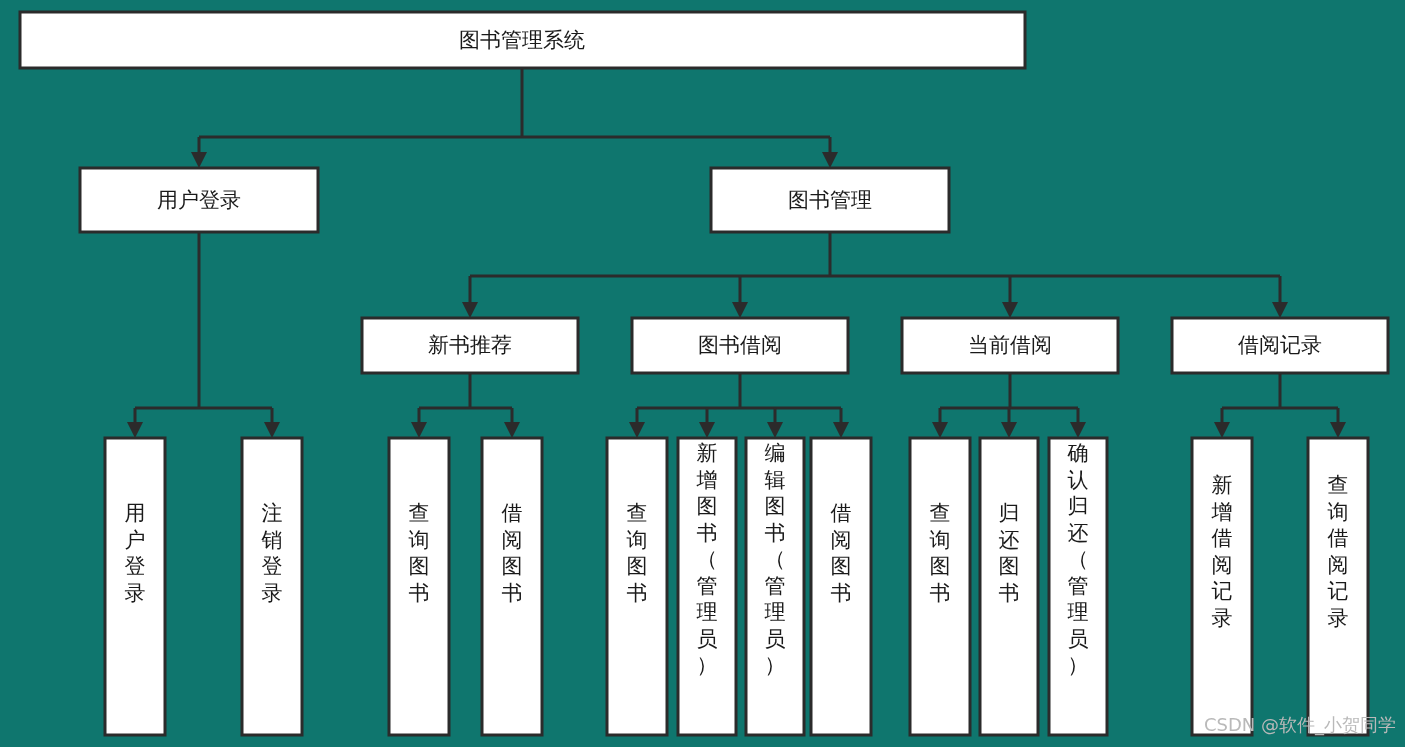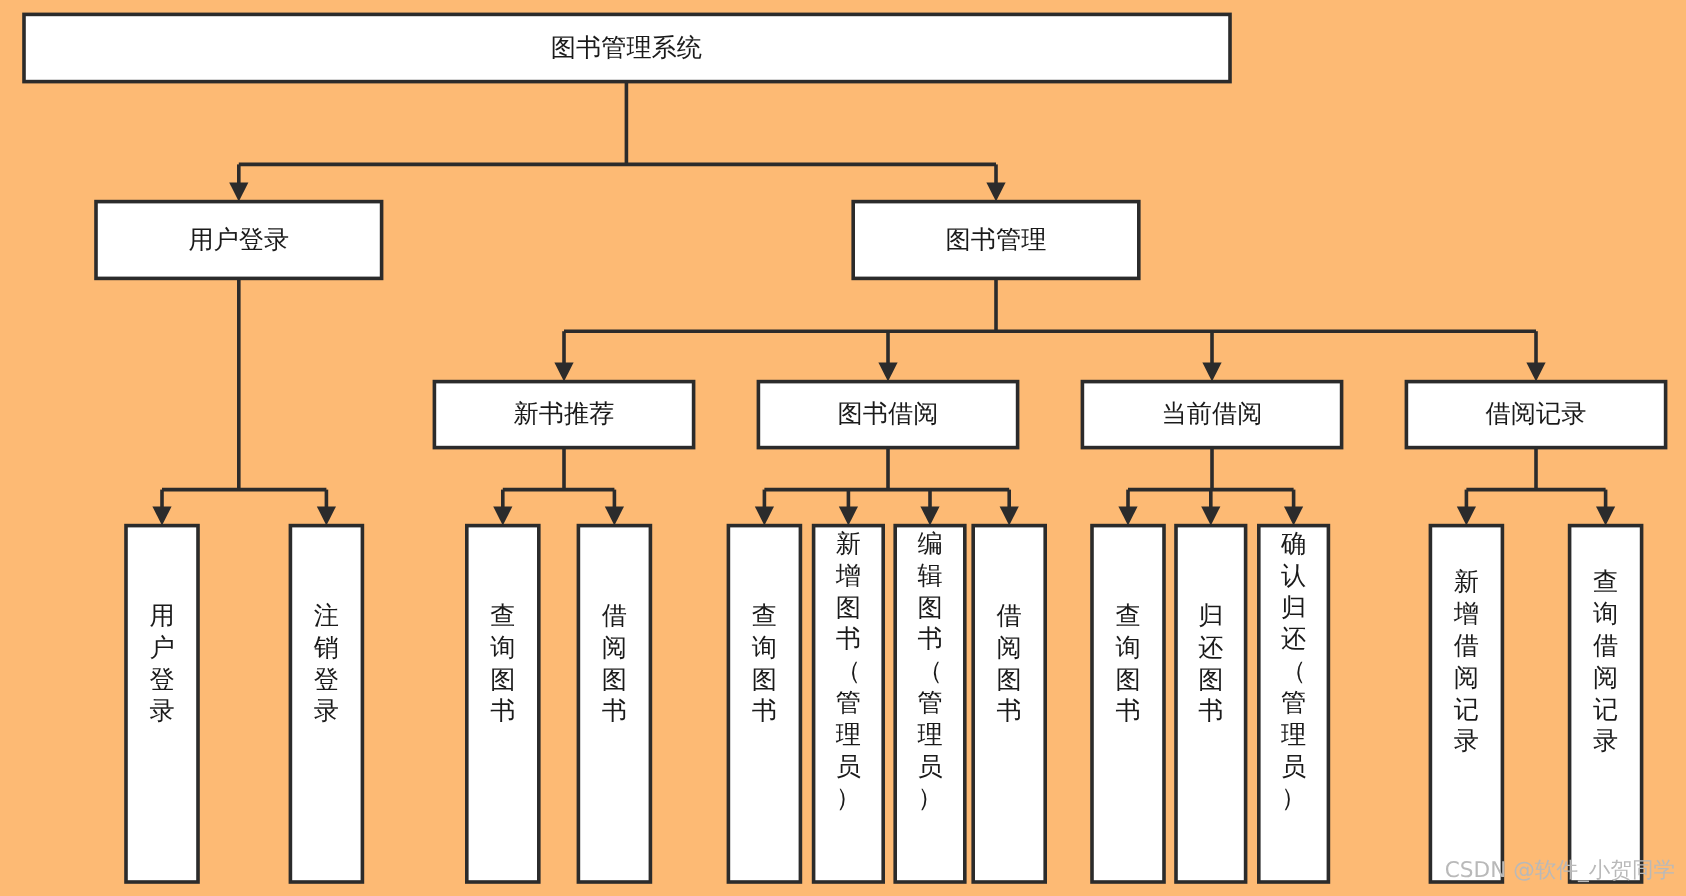--- a/index.html
+++ b/index.html
@@ -11,21 +11,21 @@
   body {
     width: 1405px;
     height: 747px;
     overflow: hidden;
     font-family: "DejaVu Sans", "Liberation Sans", sans-serif;
   }
   #diagram-root {
     position: relative;
     width: 1405px;
     height: 747px;
-    background: #fdba74;
+    background: #0f766e;
   }
   svg.diagram-canvas {
     position: absolute;
     top: 0;
     left: 0;
     width: 1405px;
     height: 747px;
   }
   .node-rect {
     fill: #ffffff;

